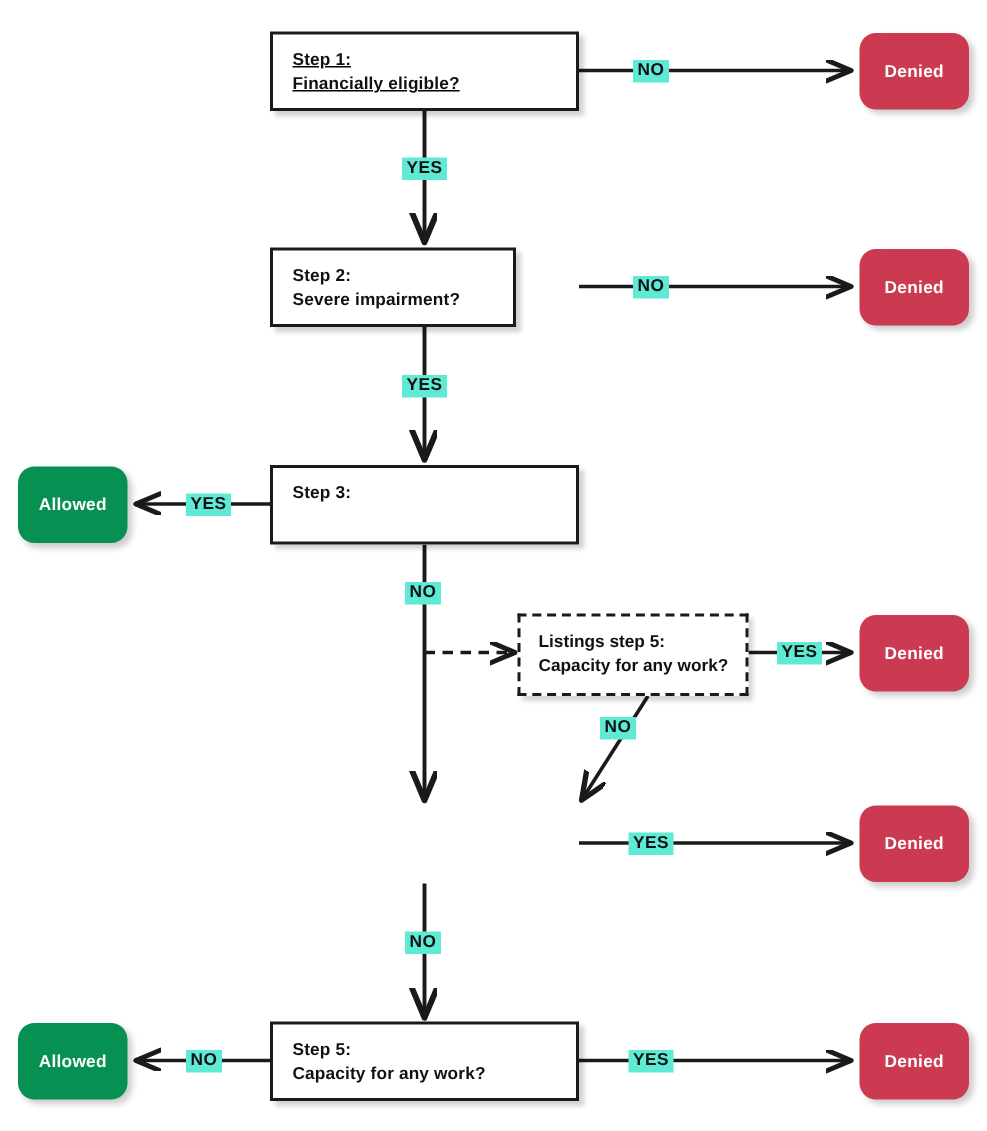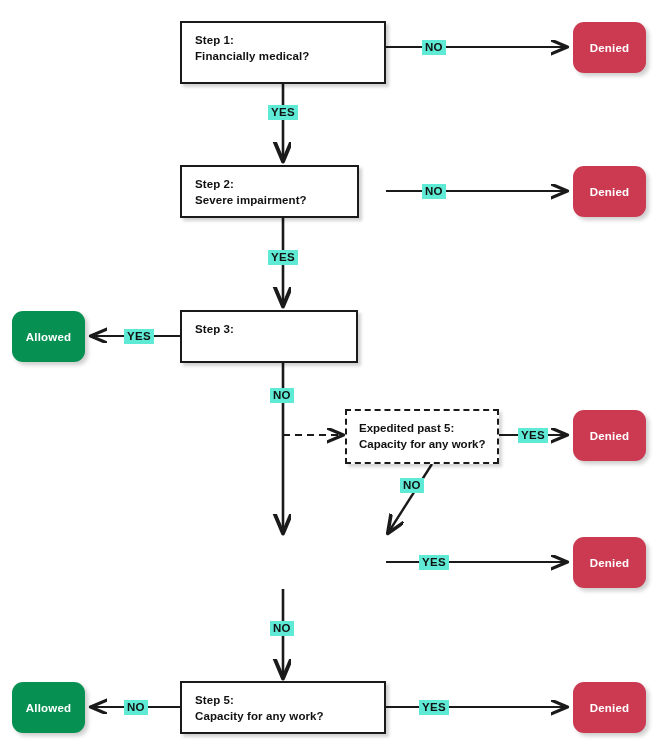--- a/index.html
+++ b/index.html
@@ -114,42 +114,42 @@
 
     <line x1="386" y1="562" x2="567" y2="562" stroke="#1a1a1a" stroke-width="2.2" marker-end="url(#arrow)"></line>
 
     <line x1="283" y1="589" x2="283" y2="678" stroke="#1a1a1a" stroke-width="2.6" marker-end="url(#arrow)"></line>
 
     <line x1="180" y1="707" x2="91" y2="707" stroke="#1a1a1a" stroke-width="2.2" marker-end="url(#arrow)"></line>
 
     <line x1="386" y1="707" x2="567" y2="707" stroke="#1a1a1a" stroke-width="2.2" marker-end="url(#arrow)"></line>
   </svg>
 
-  <div class="node step-box" style="left:180px; top:21px; width:206px; height:63px;">
+  <div class="node step-box" style="left:180px; top:21px; width:206px; height:53px;text-decoration:underline;">
     <div class="line">Step 1:</div>
-    <div class="line">Financially medical?</div>
+    <div class="line">Financially eligible?</div>
   </div>
 
-  <div class="node step-box" style="left:180px; top:165px; width:179px; height:53px;">
+  <div class="node step-box" style="left:180px; top:165px; width:164px; height:53px;">
     <div class="line">Step 2:</div>
     <div class="line">Severe impairment?</div>
   </div>
 
-  <div class="node step-box" style="left:180px; top:310px; width:178px; height:53px;">
+  <div class="node step-box" style="left:180px; top:310px; width:206px; height:53px;">
     <div class="line">Step 3:</div>
   </div>
 
 
   <div class="node step-box" style="left:180px; top:681px; width:206px; height:53px;">
     <div class="line">Step 5:</div>
     <div class="line">Capacity for any work?</div>
   </div>
 
   <div class="node expedited-box" style="left:345px; top:409px; width:154px; height:55px;">
-    <div class="line">Expedited past 5:</div>
+    <div class="line">Listings step 5:</div>
     <div class="line">Capacity for any work?</div>
   </div>
 
   <div class="node pill" style="left:573px; top:22px; width:73px; height:51px; background:#cc3a52;">
     <span>Denied</span>
   </div>
 
   <div class="node pill" style="left:573px; top:166px; width:73px; height:51px; background:#cc3a52;">
     <span>Denied</span>
   </div>

